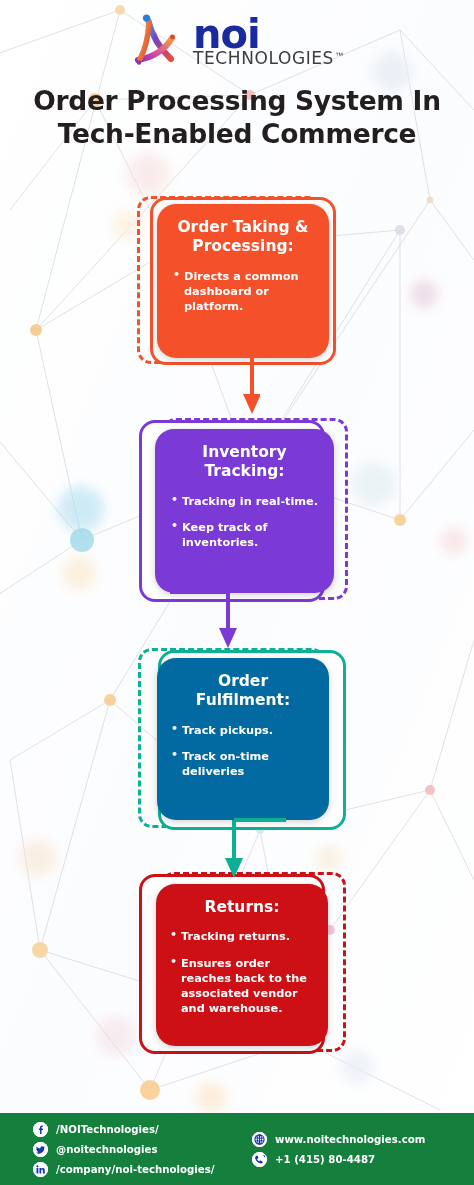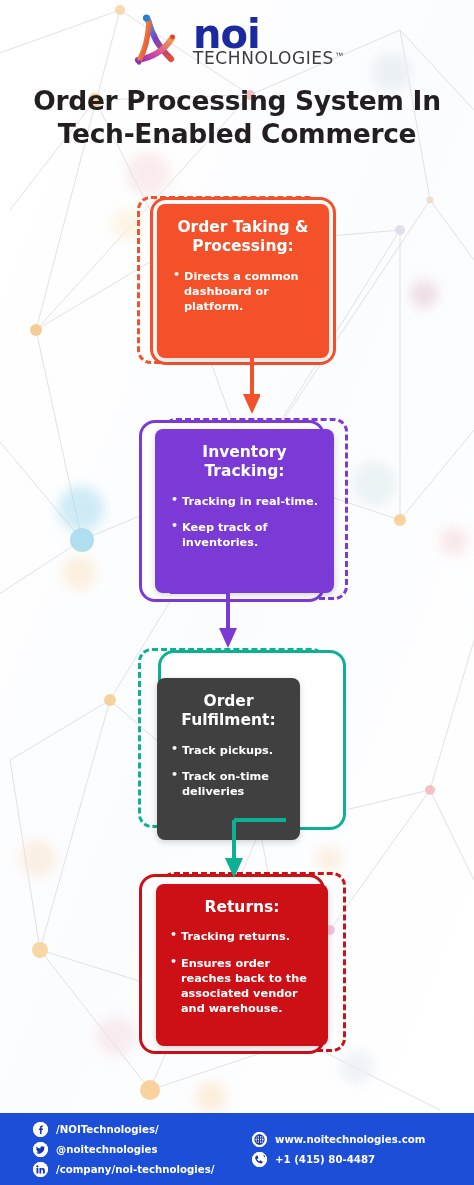--- a/index.html
+++ b/index.html
@@ -63,21 +63,21 @@
   }
   .solid-rect {
     position: absolute;
     border-radius: 16px;
     border-style: solid;
     border-width: 3px;
     background: #ffffff;
   }
   .card {
     position: absolute;
-    border-radius: 8px;
+    border-radius: 19px;
     box-shadow: 0 2px 7px rgba(0,0,0,0.18);
     color: #ffffff;
     padding: 14px 14px 10px 14px;
   }
   .card h3 {
     font-family: "DejaVu Sans", sans-serif;
     font-size: 15.5px; font-weight: 700;
     text-align: center; line-height: 1.25;
     margin-bottom: 12px;
   }
@@ -97,21 +97,21 @@
   }
   .card.center-bullets ul { margin-left: 2px; }
 
   
   .arrow { position: absolute; z-index: 6; }
 
   
   #footer {
     position: absolute; left: 0; bottom: 0;
     width: 474px; height: 72px;
-    background: #1d4ed8;
+    background: #15803d;
     z-index: 8;
     display: flex; align-items: center;
   }
   .fcol { display: flex; flex-direction: column; justify-content: center; gap: 5px; }
   #fcol-left { margin-left: 33px; width: 215px; }
   #fcol-right { margin-left: 4px; }
   .frow { display: flex; align-items: center; gap: 8px; }
   .fico {
     width: 15px; height: 15px; border-radius: 50%;
     background: #ffffff; color: #1533b3;
@@ -283,21 +283,21 @@
 
   <svg class="arrow" style="left:170px; top:586px; width:80px; height:68px;" viewBox="0 0 80 68">
     <path d="M0,6 L58,6" stroke="#7B3AD6" stroke-width="4" fill="none"></path>
     <path d="M58,6 L58,44" stroke="#7B3AD6" stroke-width="4" fill="none"></path>
     <polygon points="58,62 49,42 67,42" fill="#7B3AD6"></polygon>
   </svg>
 
   <div class="stage" style="left:0; top:0;">
     <div class="dash-rect" style="left:138px; top:648px; width:188px; height:180px; border-color:#0DB092;"></div>
     <div class="solid-rect" style="left:158px; top:650px; width:188px; height:180px; border-color:#0DB092;"></div>
-    <div class="card" style="left:157px; top:658px; width:143px; height:162px; background:#404040;margin-top:20px;">
+    <div class="card" style="left:157px; top:658px; width:172px; height:162px; background:#0369a1;">
       <h3>Order Fulfilment:</h3>
       <ul>
         <li>Track pickups.</li>
         <li>Track on-time deliveries</li>
       </ul>
     </div>
   </div>
 
   <svg class="arrow" style="left:198px; top:814px; width:90px; height:68px;" viewBox="0 0 90 68">
     <path d="M88,6 L36,6" stroke="#0DB092" stroke-width="4" fill="none"></path>

